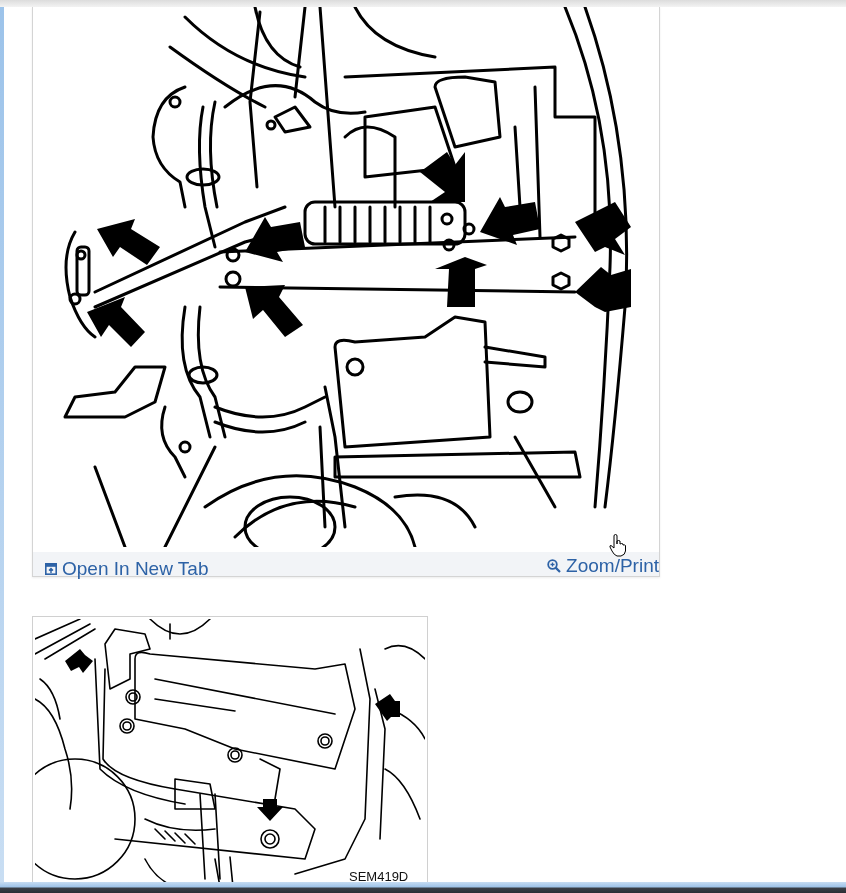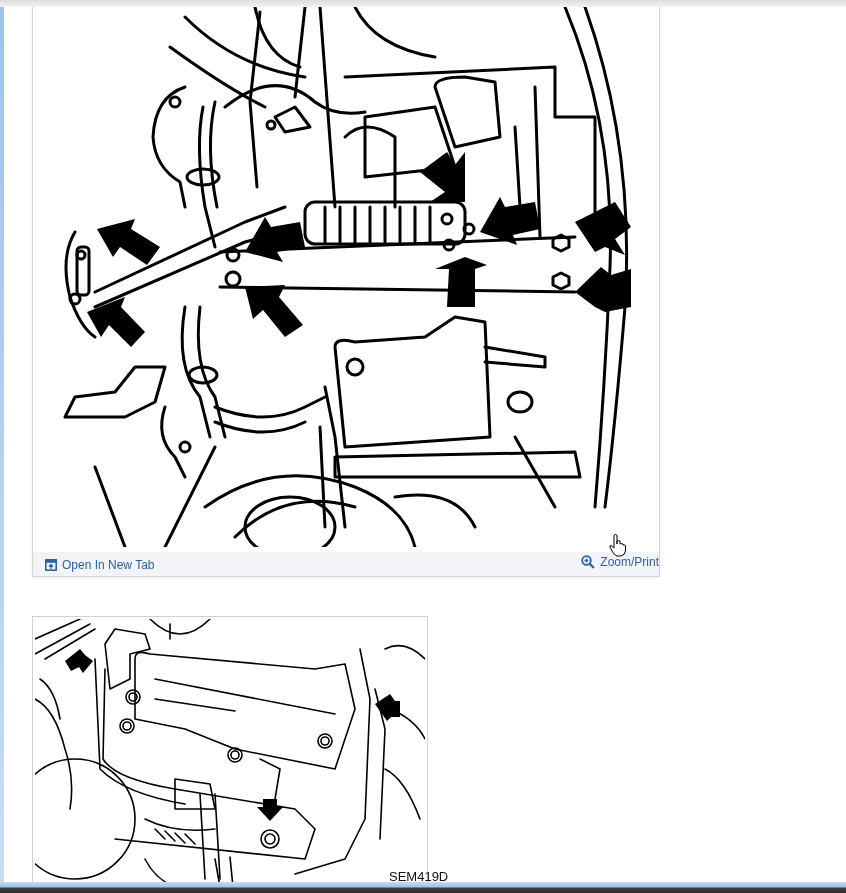--- a/index.html
+++ b/index.html
@@ -17,32 +17,32 @@
     position:absolute; left:32px; top:7px; width:626px; height:569px;
     background:#fff; border:1px solid #d4d4d4; border-top:none;
     box-shadow:0 1px 2px rgba(0,0,0,0.08);
   }
   .card1 .img { position:absolute; left:2px; top:0; width:622px; height:540px; }
   .card1 .footer {
     position:absolute; left:0; top:545px; width:626px; height:24px;
     background:#f2f4f7;
   }
   .link {
-    position:absolute; top:6px; font-size:12px; color:#2d62a6; cursor:pointer;
+    position:absolute; top:6px; font-size:19px; color:#2d62a6; cursor:pointer;
     display:flex; align-items:center; gap:5px; text-decoration:none;
   }
   .open-link { left:12px; }
   .zoom-link { right:0; top:3px; }
   .card2 {
     position:absolute; left:32px; top:616px; width:394px; height:270px;
     background:#fff; border:1px solid #d0d0d0; border-bottom:none;
   }
   .card2 .img { position:absolute; left:2px; top:2px; width:390px; height:268px; }
   .caption {
-    position:absolute; left:349px; top:869px; font-size:13px; color:#111;margin-left:40px;
+    position:absolute; left:349px; top:869px; font-size:13px; color:#111;
   }
   .cursor { position:absolute; left:608px; top:534px; }
   svg { display:block; }
 </style>
 </head>
 <body>
 
 <div class="left-edge"></div>
 <div class="top-edge"></div>
 

